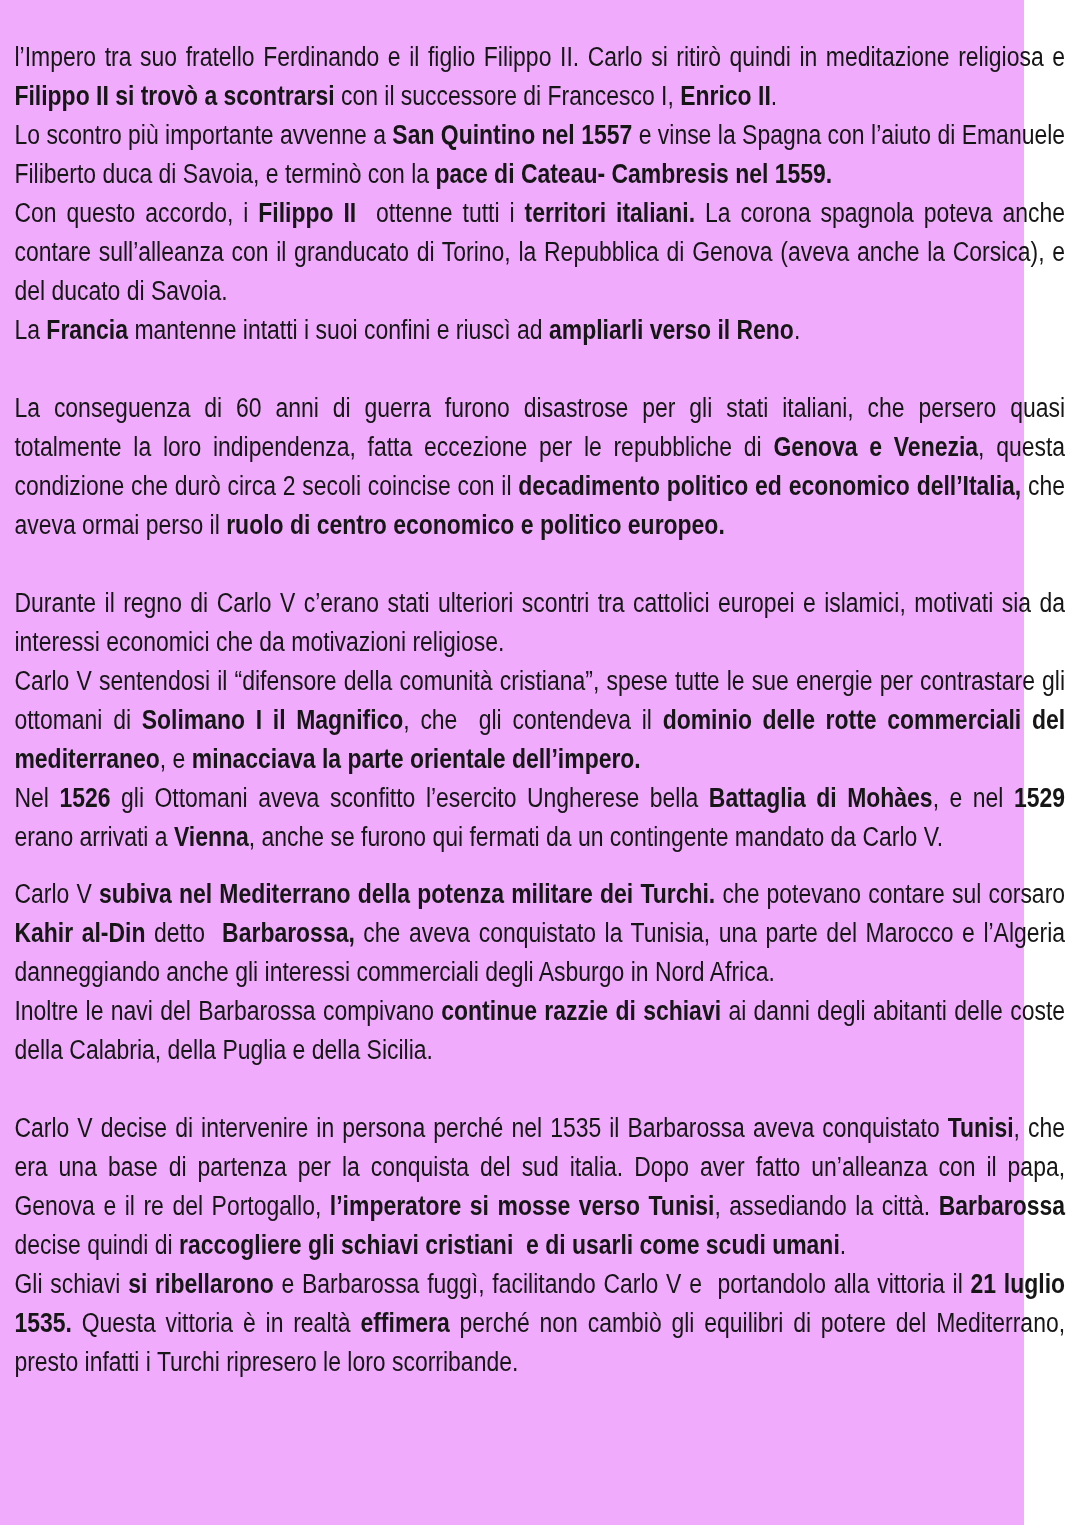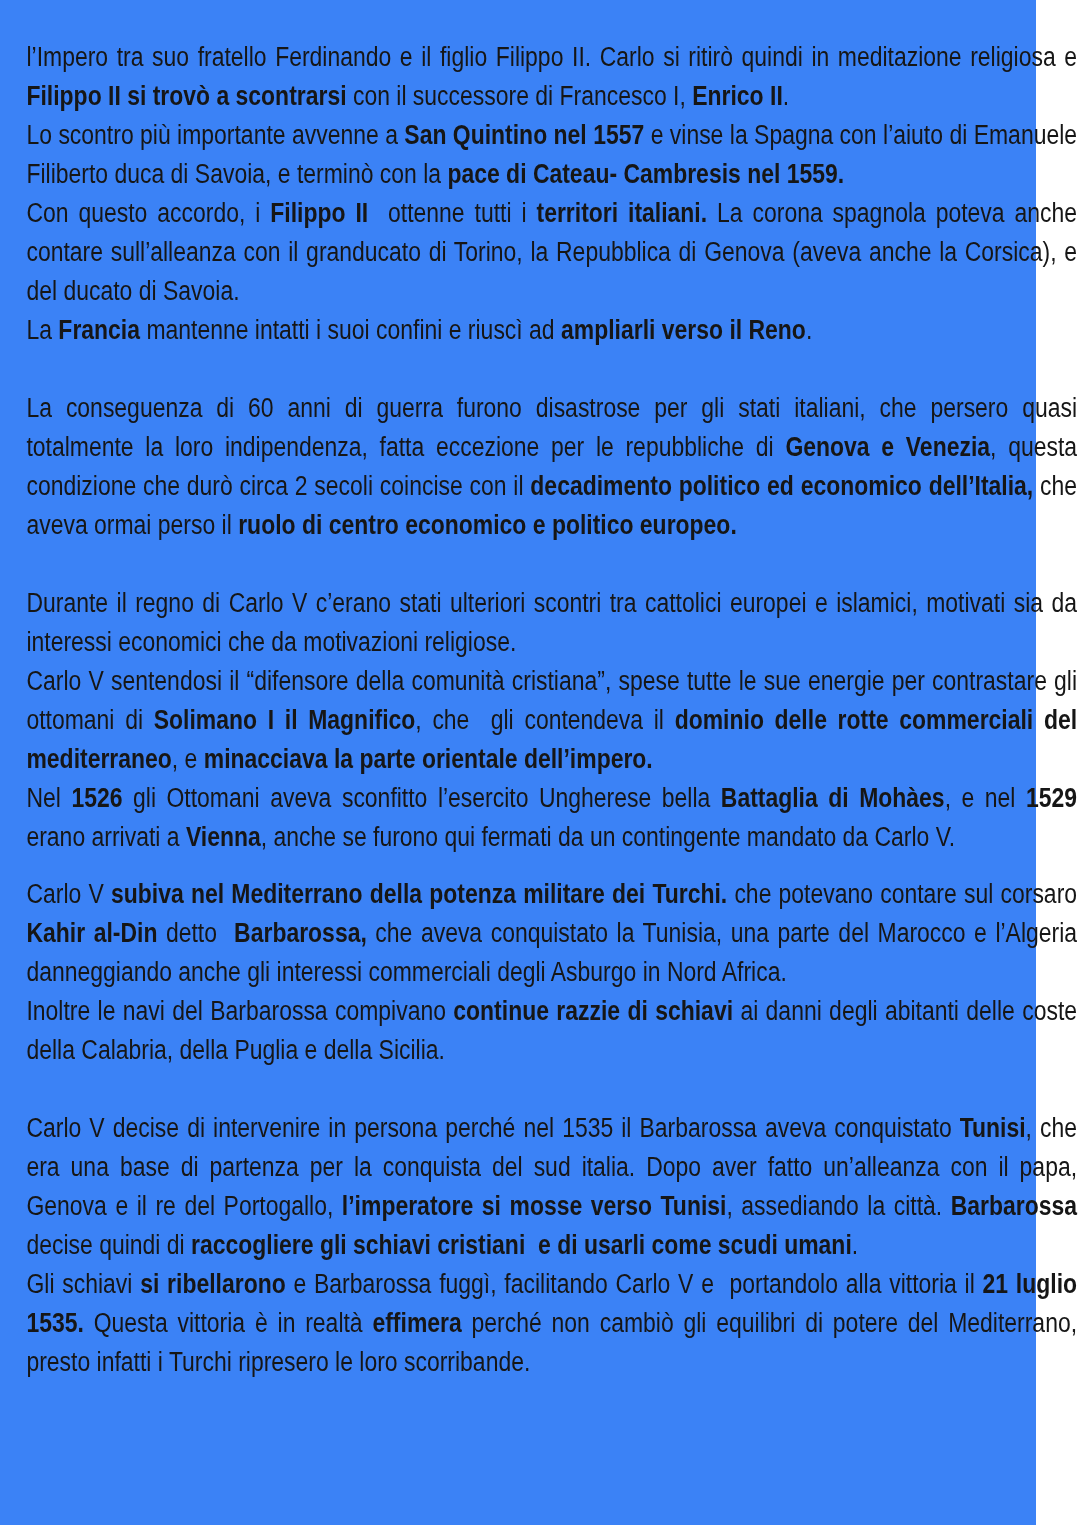--- a/index.html
+++ b/index.html
@@ -10,22 +10,21 @@
   body {
     width: 1080px;
     height: 1525px;
     overflow: hidden;
     font-family: "Liberation Sans", "DejaVu Sans", sans-serif;
     color: #161616;
   }
   .page {
     width: 1024px;
     height: 1525px;
-    background: #3b82f6;
-    padding-left: 12px;
+    background: #f0abfc;
   }
   
   .text-column {
     width: 1271px;
     transform: scaleX(0.85);
     transform-origin: 0 0;
     box-sizing: border-box;
     padding: 38px 18px 0 17px;
   }
   p.para {

